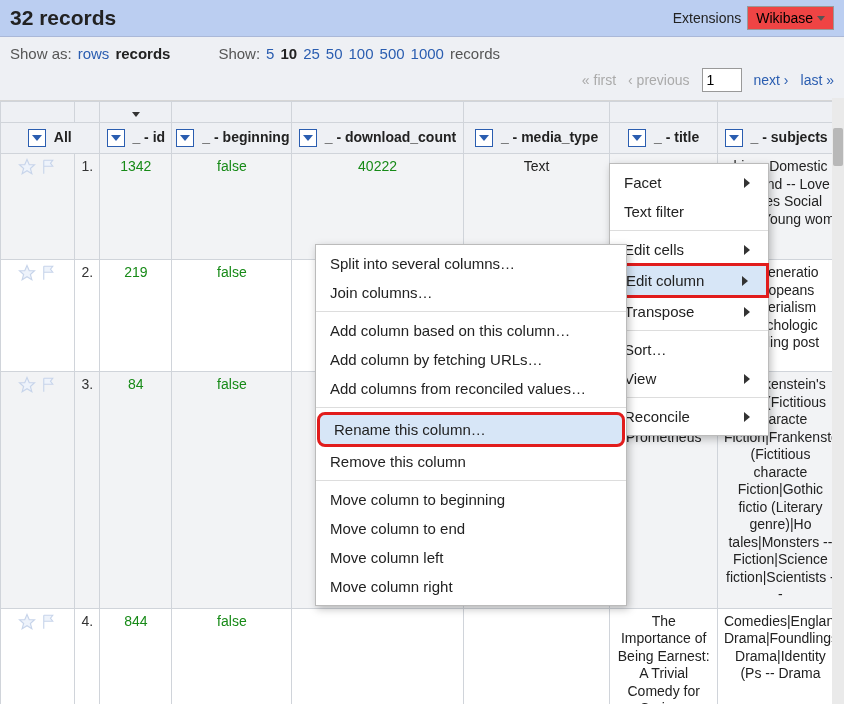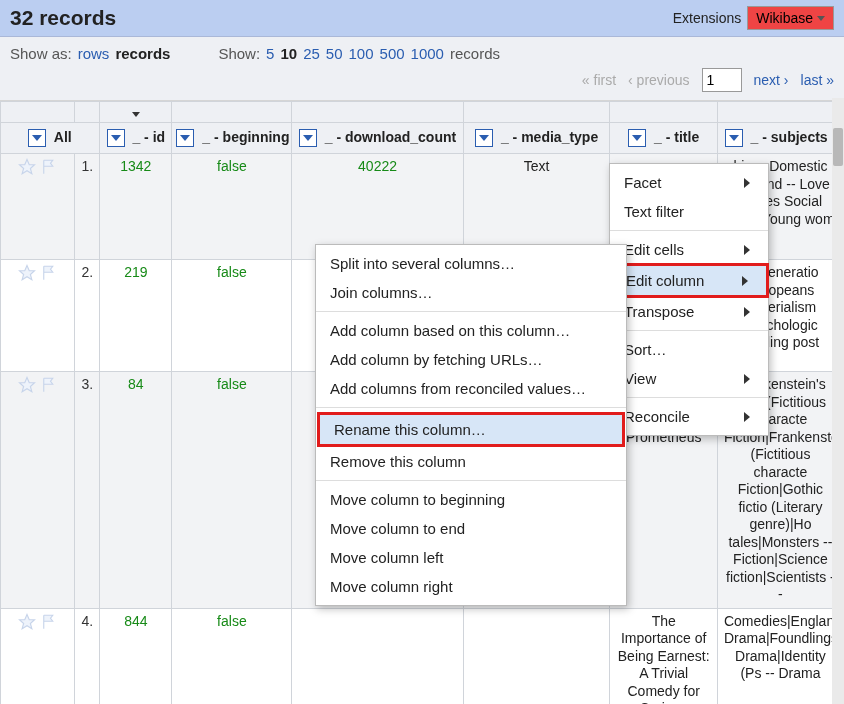--- a/index.html
+++ b/index.html
@@ -450,21 +450,21 @@
   <div class="item">
       <span>Add column based on this column…</span>
     </div>
   <div class="item">
       <span>Add column by fetching URLs…</span>
     </div>
   <div class="item">
       <span>Add columns from reconciled values…</span>
     </div>
   <div class="sep"></div>
-  <div class="item hl-red hl-item" style="margin:0 1px;">
+  <div class="item hl-red hl-item" style="margin:0 1px;border-radius:8px;">
       <span>Rename this column…</span>
     </div>
   <div class="item">
       <span>Remove this column</span>
     </div>
   <div class="sep"></div>
   <div class="item">
       <span>Move column to beginning</span>
     </div>
   <div class="item">

